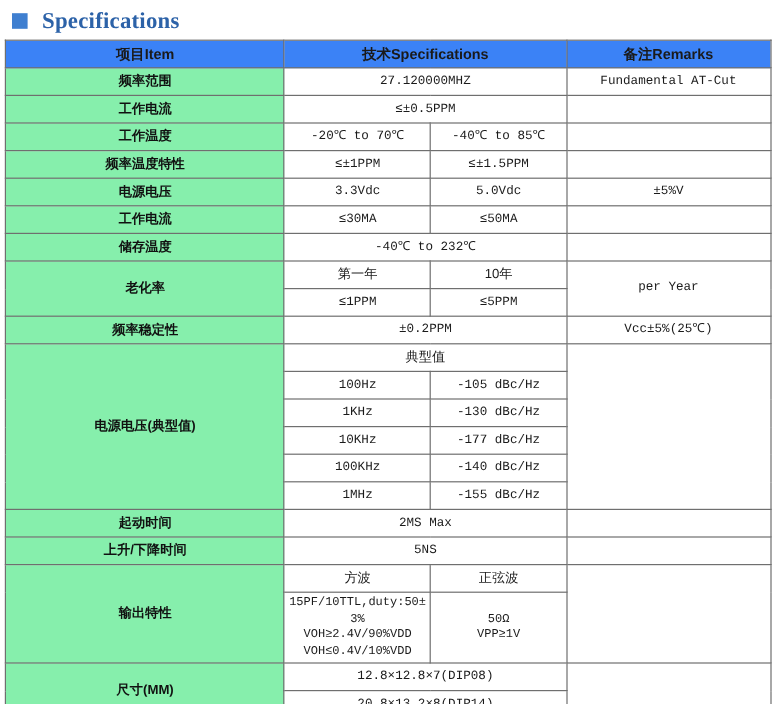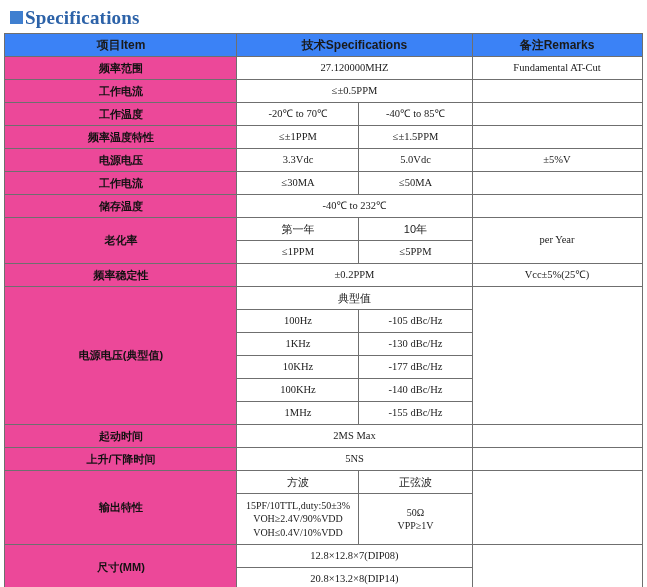--- a/index.html
+++ b/index.html
@@ -9,21 +9,21 @@
     font-family:"Liberation Sans", sans-serif;
     color:#1a1a1a;
     -webkit-font-smoothing:antialiased;
   }
   .page{width:647px;box-sizing:border-box;padding:6px 4px 4px 4px;}
 
   
   .heading{
     display:flex;
     align-items:center;
-    gap:2px;
+    gap:12px;
     padding:2px 0 6px 6px;
     text-align:right;
   }
   .heading .marker{
     width:13px;height:13px;
     background:#3f7fd0;
     display:inline-block;
     flex:0 0 auto;
   }
   .heading .title{
@@ -46,32 +46,32 @@
   table.spec td{
     border:1px solid #6f6f6f;
     padding:2px 3px;
     text-align:center;
     vertical-align:middle;
     line-height:1.35;
     height:18px;
     word-break:break-word;
   }
   .lbl{
-    background:#ec4899;
+    background:#86efac;
     font-weight:bold;
     font-size:11px;
     color:#111;
   }
   .hdr td{
     background:#3b82f6;
     font-weight:bold;
     font-size:12px;
     height:21px;
   }
-  .mono{ font-family:Liberation Serif, serif; font-size:10.5px; }
+  .mono{ font-family:Liberation Mono, monospace; font-size:10.5px; }
   .val{ background:#ffffff; }
   .small{ font-size:10px; }
   .tall{ height:26px; }
   .multi{ line-height:1.5; }
 </style>
 </head>
 <body>
 
 <div class="page">
 

